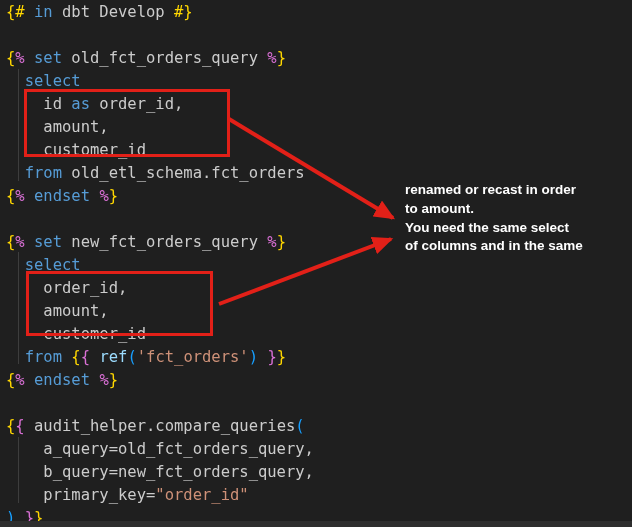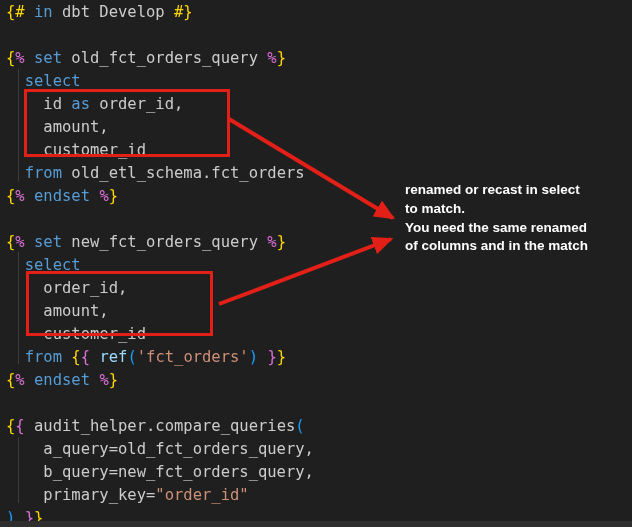--- a/index.html
+++ b/index.html
@@ -81,19 +81,19 @@
   <defs>
     <marker id="arrowhead" markerWidth="5.4" markerHeight="4.6" refX="4.6" refY="2.3" orient="auto" markerUnits="strokeWidth">
       <path d="M0,0 L5.2,2.3 L0,4.6 Z" fill="#e22018"></path>
     </marker>
   </defs>
 <line x1="229" y1="119" x2="393" y2="218" stroke="#e22018" stroke-width="4" marker-end="url(#arrowhead)"></line>
     <line x1="219" y1="304" x2="391" y2="239" stroke="#e22018" stroke-width="4" marker-end="url(#arrowhead)"></line>
   </svg>
 
 <div id="annotation-note">
-    <div>renamed or recast in select</div>
-    <div>to match.</div>
-    <div>You need the same renamed</div>
-    <div>of columns and in the match</div>
+    <div>renamed or recast in order</div>
+    <div>to amount.</div>
+    <div>You need the same select</div>
+    <div>of columns and in the same</div>
   </div>
 
 <div id="bottom-strip" style="top: 521px; height: 6px; background: rgb(46, 46, 46);"></div>
 
 </body></html>

